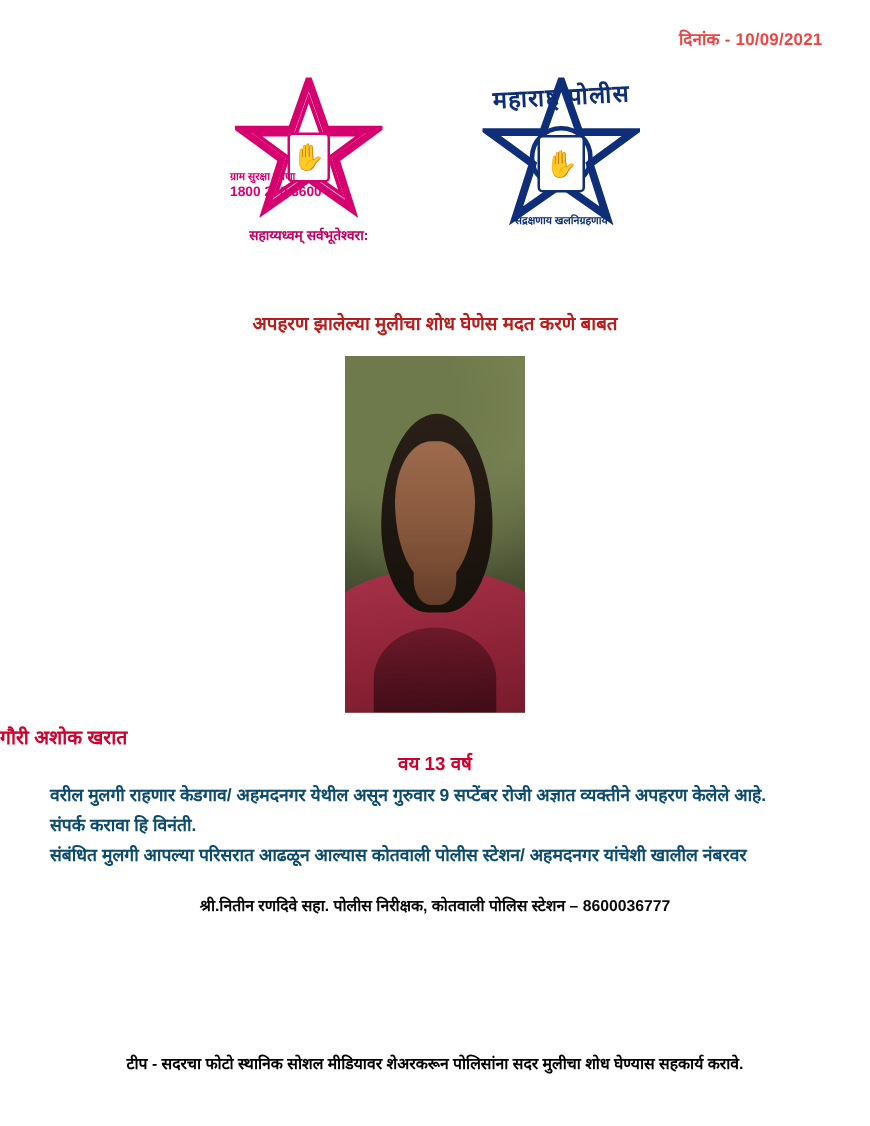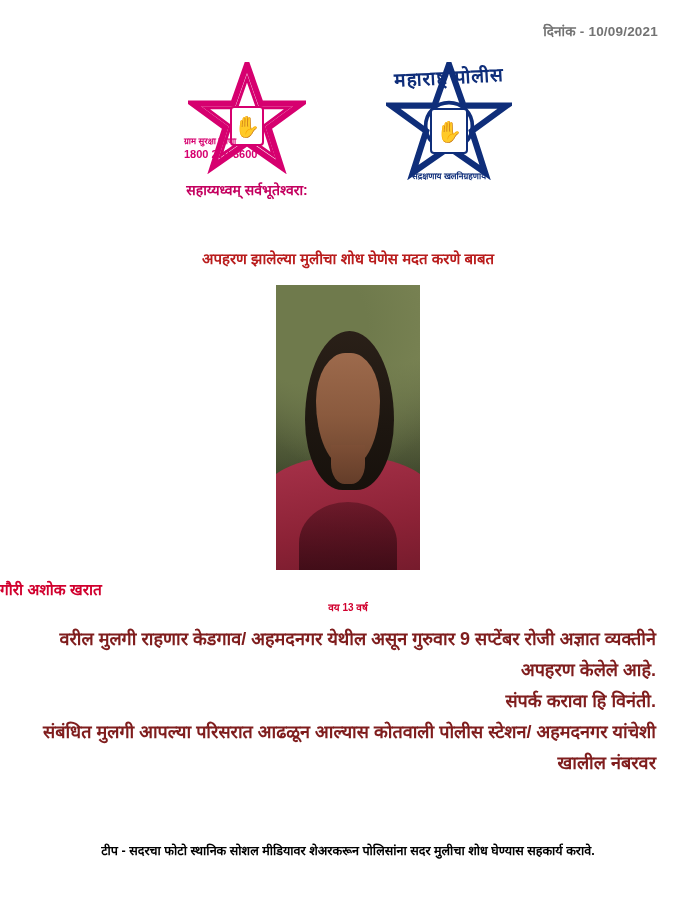--- a/index.html
+++ b/index.html
@@ -23,21 +23,21 @@
     box-sizing: border-box;
   }
 
   
   .date-line {
     position: absolute;
     top: 22px;
     right: 38px;
     font-size: 13.5px;
     font-weight: bold;
-    color: #737373;
+    color: #ef4444;
     letter-spacing: 0.2px;
     white-space: nowrap;
   }
 
   
   .logos {
     position: absolute;
     top: 62px;
     left: 0;
     width: 696px;
@@ -79,21 +79,21 @@
     line-height: 1.25;
   }
   .gram-caption.l1 { top: 74px; font-size: 8.5px; }
   .gram-caption.l2 { top: 86px; font-size: 11px; }
   .gram-motto {
     position: absolute;
     top: 118px;
     width: 100%;
     text-align: center;
     color: #c4005f;
-    font-size: 14px;
+    font-size: 11px;
     font-weight: bold;
   }
 
   .mp-top-text {
     position: absolute;
     top: 2px;
     left: 50%;
     transform: translateX(-50%) rotate(-3deg);
     color: #0f2e7a;
     font-size: 19px;
@@ -224,34 +224,34 @@
     font-size: 15.5px;
     font-weight: bold;
   }
   .victim-age {
     position: absolute;
     top: 600px;
     left: 0;
     width: 696px;
     text-align: center;
     color: #d1002e;
-    font-size: 10px;
+    font-size: 15px;
     font-weight: bold;
   }
 
   
   .body-para {
     position: absolute;
     top: 624px;
     left: 40px;
     width: 616px;
-    text-align: right;
-    font-size: 18px;
+    text-align: left;
+    font-size: 14px;
     line-height: 1.72;
-    color: #7f1d1d;
+    color: #0c4a6e;
     font-weight: bold;
   }
 
   
   .contacts {
     position: absolute;
     top: 714px;
     left: 0;
     width: 696px;
     text-align: center;
@@ -323,17 +323,18 @@
   <div class="victim-name">गौरी अशोक खरात</div>
   <div class="victim-age">वय 13 वर्ष</div>
 
   <div class="body-para">
     <div>वरील मुलगी राहणार केडगाव/ अहमदनगर येथील असून गुरुवार 9 सप्टेंबर रोजी अज्ञात व्यक्तीने अपहरण केलेले आहे.</div>
     <div>संपर्क करावा हि विनंती.</div>
     <div>संबंधित मुलगी आपल्या परिसरात आढळून आल्यास  कोतवाली पोलीस स्टेशन/ अहमदनगर यांचेशी खालील नंबरवर</div>
   </div>
 
   <div class="contacts">
+    <div>श्री.नितीन रणदिवे सहा. पोलीस निरीक्षक, कोतवाली पोलिस स्टेशन – 8600036777</div>
   </div>
 
   <div class="footer-note">टीप - सदरचा फोटो स्थानिक सोशल मीडियावर शेअरकरून पोलिसांना सदर मुलीचा  शोध घेण्यास सहकार्य करावे.</div>
 
 </div>
 
 </body></html>

